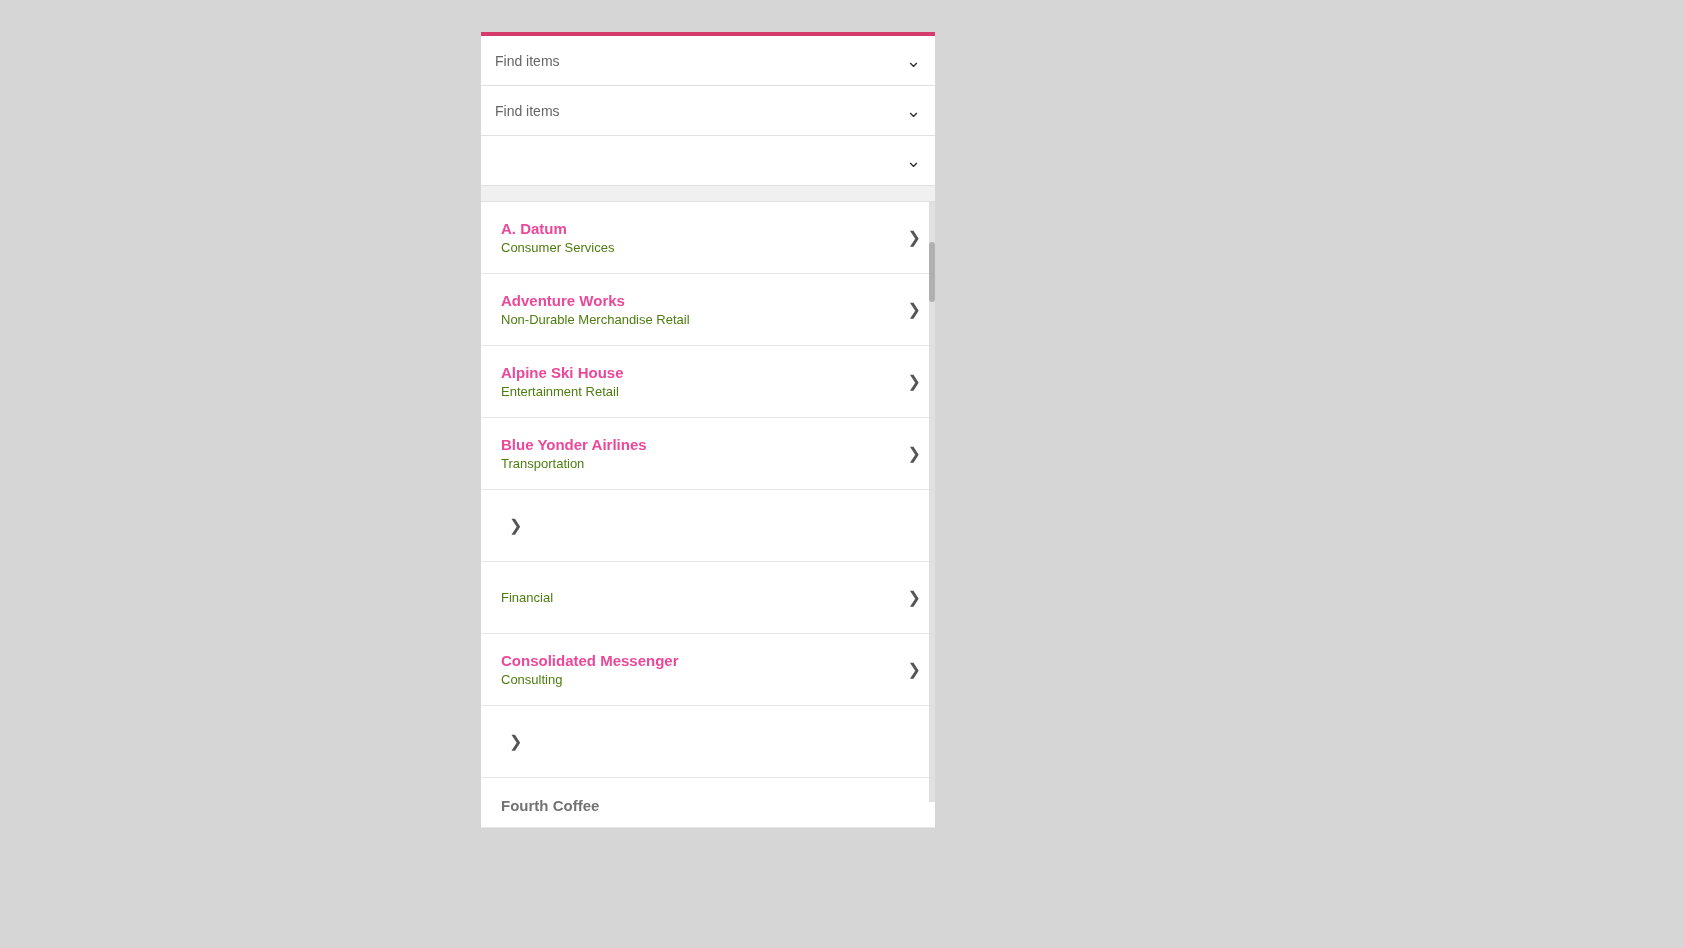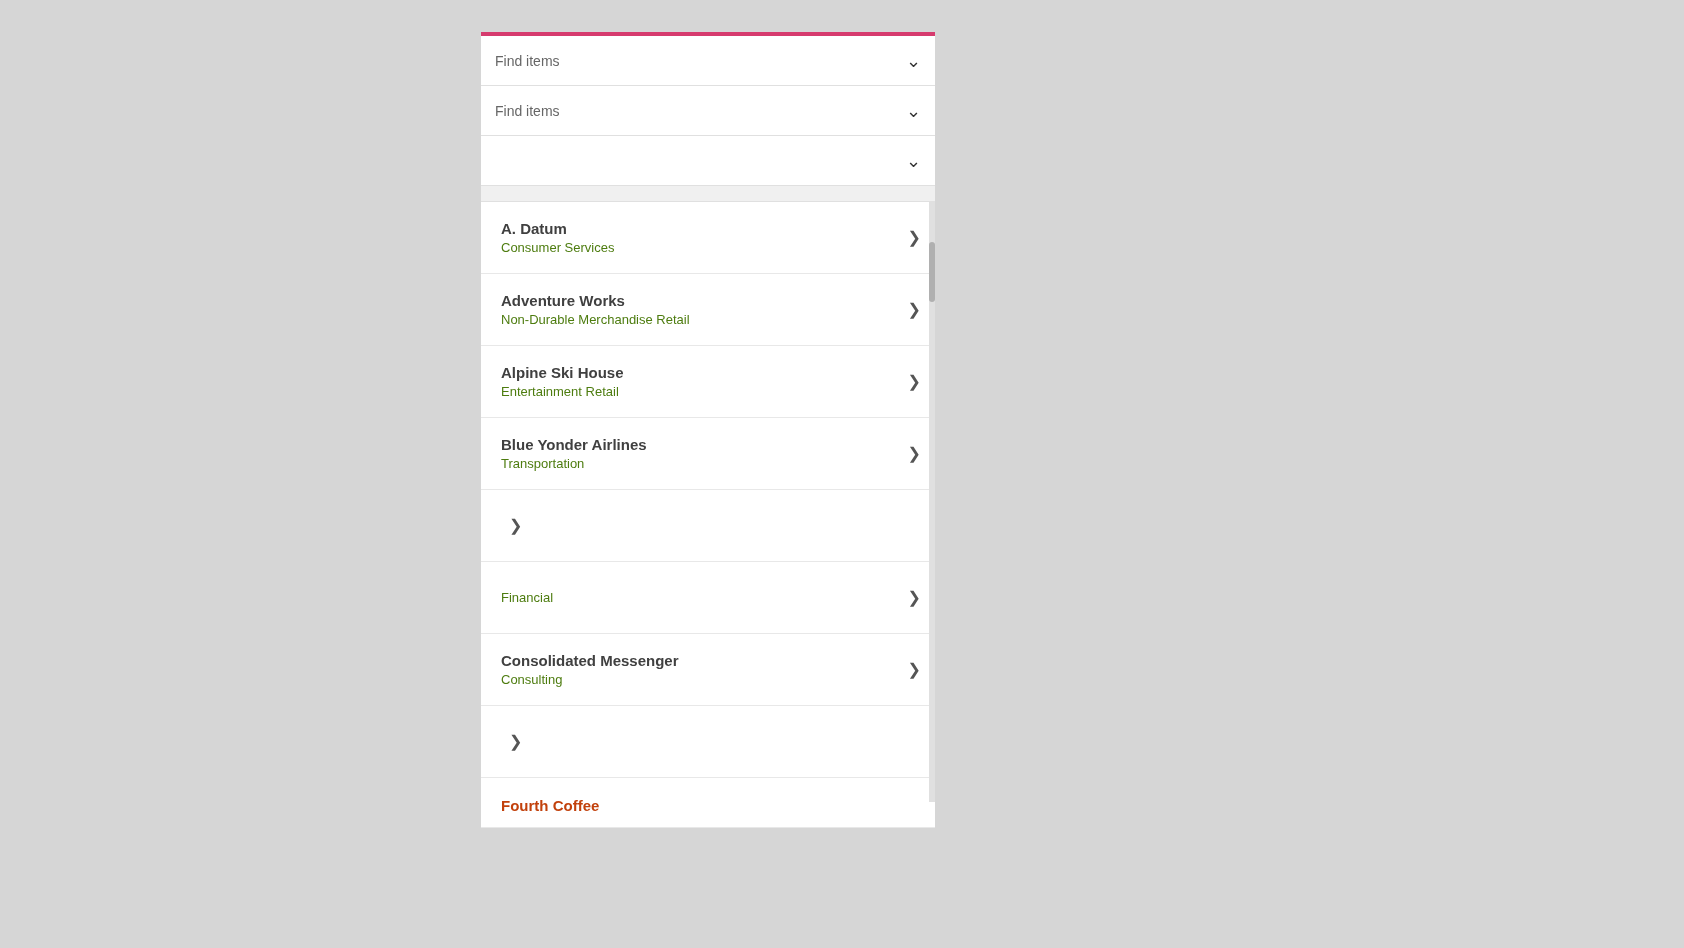--- a/index.html
+++ b/index.html
@@ -76,21 +76,21 @@
       min-height: 72px;
     }
 
     .list-item-content {
       flex: 1;
     }
 
     .list-item-title {
       font-size: 15px;
       font-weight: 600;
-      color: #404040;
+      color: #ec4899;
       margin-bottom: 3px;
     }
 
     .list-item-subtitle {
       font-size: 13px;
       color: #4d7c0f;
       font-weight: 400;
     }
 
     .chevron-right {
@@ -132,21 +132,21 @@
       overflow: hidden;
     }
 
     .partial-item-content {
       flex: 1;
     }
 
     .partial-item-title {
       font-size: 15px;
       font-weight: 600;
-      color: #c2410c;
+      color: #737373;
     }
   </style>
 </head>
 <body>
 
 <div class="panel-wrapper">
   <div class="panel">
     <div class="top-bar"></div>
 
     <div class="filter-row">

